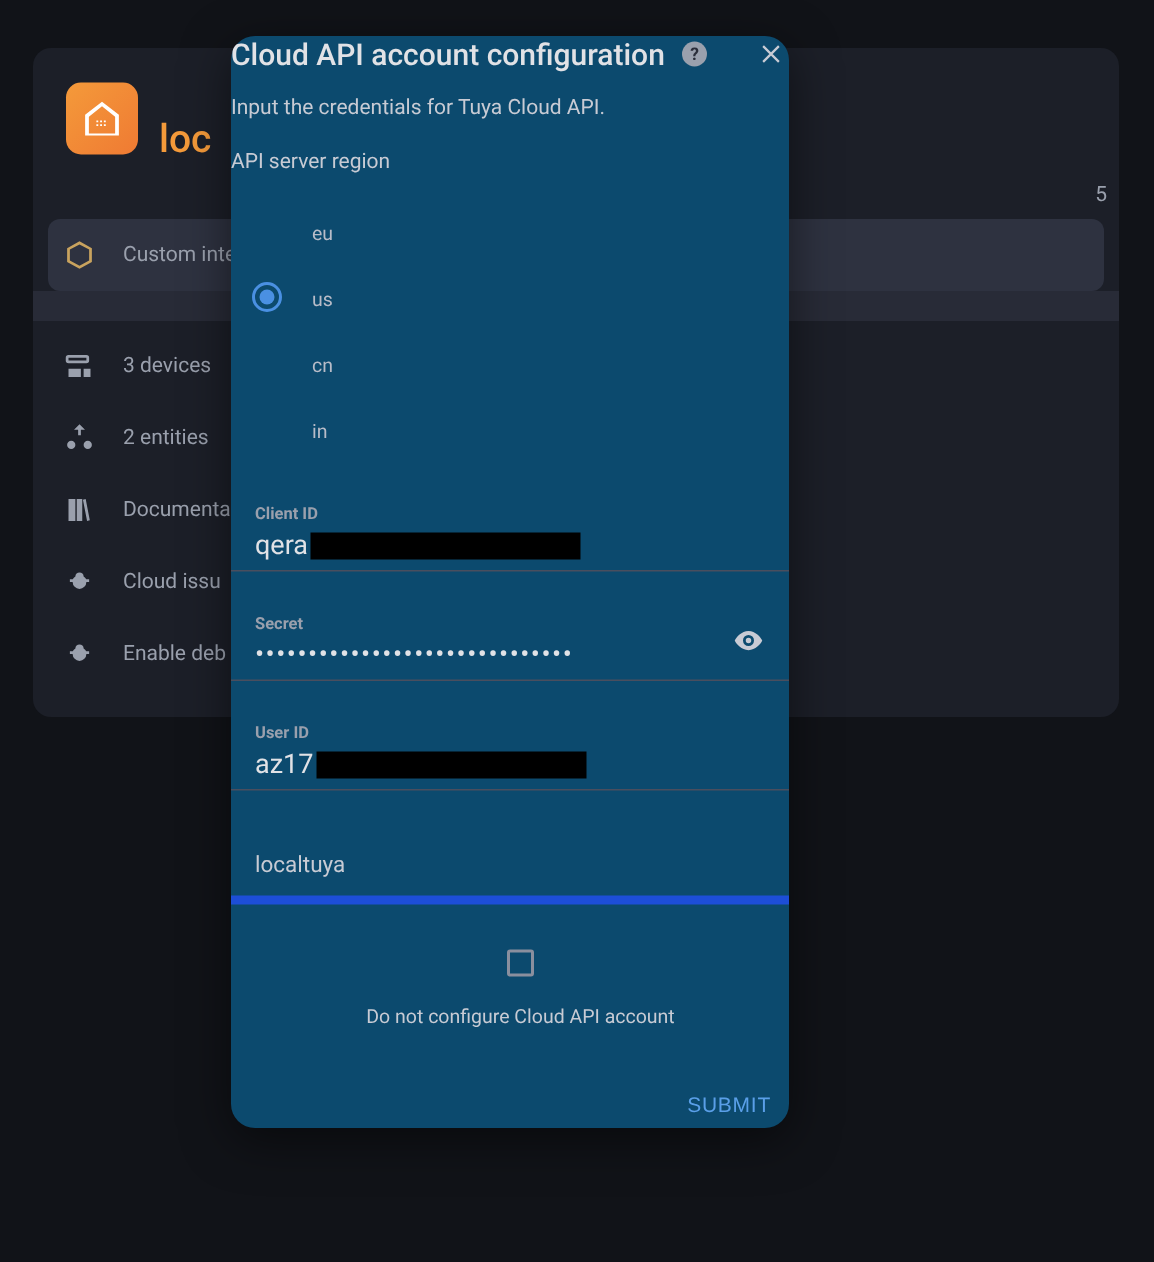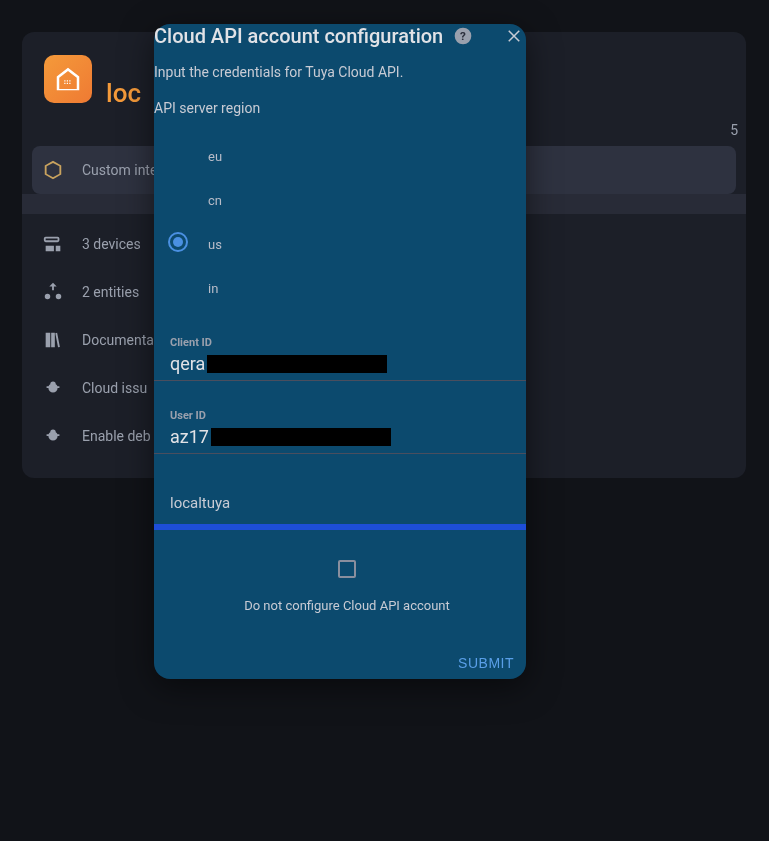--- a/index.html
+++ b/index.html
@@ -344,43 +344,54 @@
   <div class="dialog-desc">Input the credentials for Tuya Cloud API.</div>
 
   <div class="section-label">API server region</div>
 
   <div class="radio-group">
     <div class="radio-row">
       <span class="radio-outer hidden-outline"></span>
       <span class="radio-label">eu</span>
     </div>
     <div class="radio-row">
-      <span class="radio-outer hidden-outline"></span>
-      <span class="radio-label">cn</span>
-    </div>
-    <div class="radio-row">
       <span class="radio-outer selected">
           <span class="radio-inner"></span>
         </span>
       <span class="radio-label">us</span>
+    </div>
+    <div class="radio-row">
+      <span class="radio-outer hidden-outline"></span>
+      <span class="radio-label">cn</span>
     </div>
     <div class="radio-row">
       <span class="radio-outer hidden-outline"></span>
       <span class="radio-label">in</span>
     </div>
   </div>
 
   <div class="field">
     <div class="field-label">Client ID</div>
     <div class="field-value-wrap">
       <span class="field-text">qera</span>
       <span class="field-redact"></span>
     </div>
   </div>
 
+  <div class="field">
+    <div class="field-label">Secret</div>
+    <div class="field-value-wrap">
+      <span class="field-text" style="letter-spacing:1px;">••••••••••••••••••••••••••••••</span>
+    </div>
+    <span class="eye-icon">
+      <svg width="22" height="22" viewBox="0 0 24 24">
+          <path fill="#c8cbd4" d="M12 5c5 0 9 4.5 10 7-1 2.5-5 7-10 7S3 14.5 2 12c1-2.5 5-7 10-7zm0 3a4 4 0 100 8 4 4 0 000-8zm0 2a2 2 0 110 4 2 2 0 010-4z"></path>
+        </svg>
+    </span>
+  </div>
 
   <div class="field">
     <div class="field-label">User ID</div>
     <div class="field-value-wrap">
       <span class="field-text">az17</span>
       <span class="field-redact"></span>
     </div>
   </div>
 
   <div class="plain-field">

